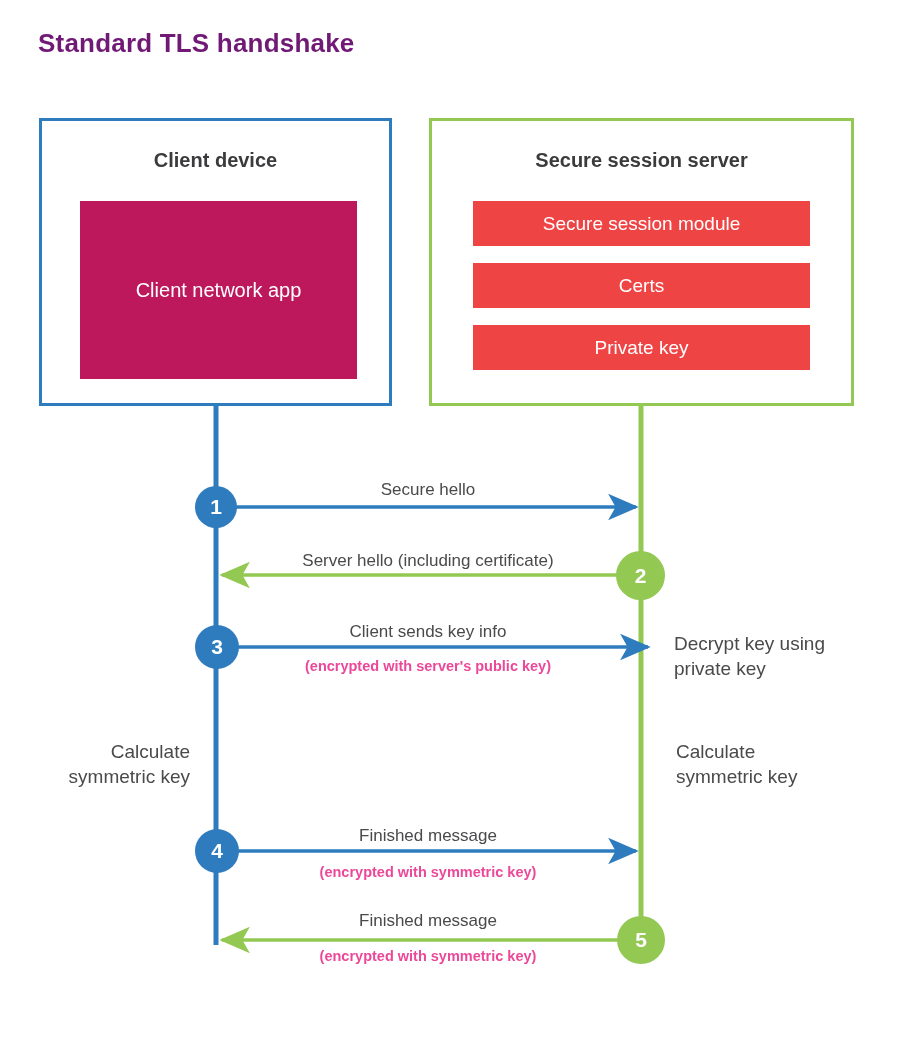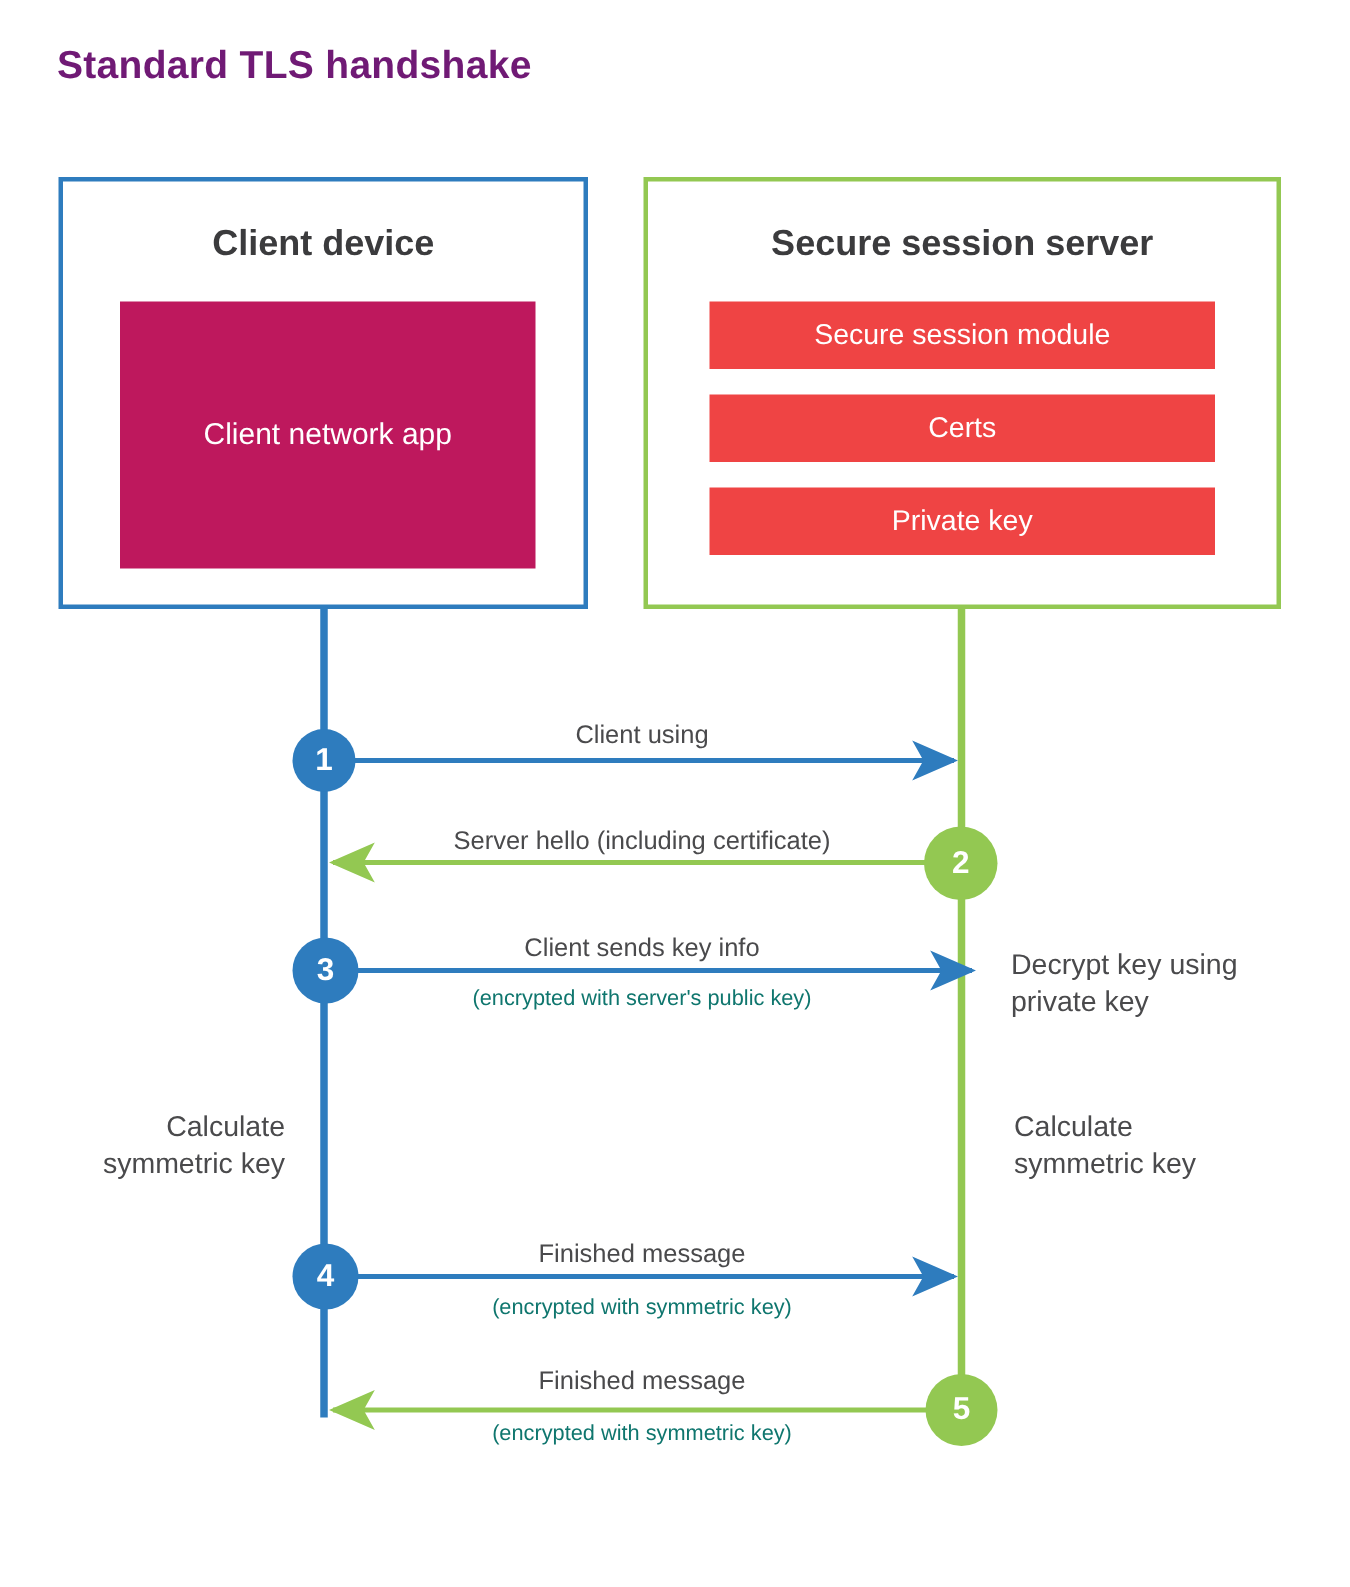--- a/index.html
+++ b/index.html
@@ -55,21 +55,21 @@
     height: 288px;
     border: 3px solid #93c852;
     padding-left: 48px;
   }
   .panel-title {
     position: absolute;
     left: 0;
     right: 0;
     top: 28px;
     text-align: center;
-    font-size: 24px;
+    font-size: 20px;
     font-weight: bold;
     color: #3b3b3d;
   }
 
   .client-app-box {
     position: absolute;
     left: 38px;
     top: 80px;
     width: 277px;
     height: 178px;
@@ -129,24 +129,25 @@
     position: absolute;
     text-align: center;
     color: #4a4a4c;
     font-size: 17px;
     white-space: nowrap;
     transform: translate(-50%, -50%);
   }
   .arrow-sublabel {
     position: absolute;
     text-align: left;
-    color: #0f766e;
+    color: #ec4899;
     font-size: 14.5px;
     white-space: nowrap;
     transform: translate(-50%, -50%);
+    font-weight: bold;
   }
 
   .side-note {
     position: absolute;
     color: #4a4a4c;
     font-size: 19px;
     line-height: 1.3;
     white-space: pre-line;
   }
   .side-note.left  { text-align: right; transform: translate(-100%, 0); }
@@ -199,21 +200,21 @@
   <div class="step-circle blue" style="left:195px; top:486px; width:42px; height:42px;">1</div>
 
   <div class="step-circle green" style="left:616px; top:551px; width:49px; height:49px;">2</div>
 
   <div class="step-circle blue" style="left:195px; top:625px; width:44px; height:44px;">3</div>
 
   <div class="step-circle blue" style="left:195px; top:829px; width:44px; height:44px;">4</div>
 
   <div class="step-circle green" style="left:617px; top:916px; width:48px; height:48px;">5</div>
 
-  <div class="arrow-label" style="left:428px; top:490px;">Client using</div>
+  <div class="arrow-label" style="left:428px; top:490px;">Secure hello</div>
 
   <div class="arrow-label" style="left:428px; top:561px;">Server hello (including certificate)</div>
 
   <div class="arrow-label" style="left:428px; top:632px;">Client sends key info</div>
   <div class="arrow-sublabel" style="left:428px; top:666px;">(encrypted with server's public key)</div>
 
   <div class="arrow-label" style="left:428px; top:836px;">Finished message</div>
   <div class="arrow-sublabel" style="left:428px; top:872px;">(encrypted with symmetric key)</div>
 
   <div class="arrow-label" style="left:428px; top:921px;">Finished message</div>

